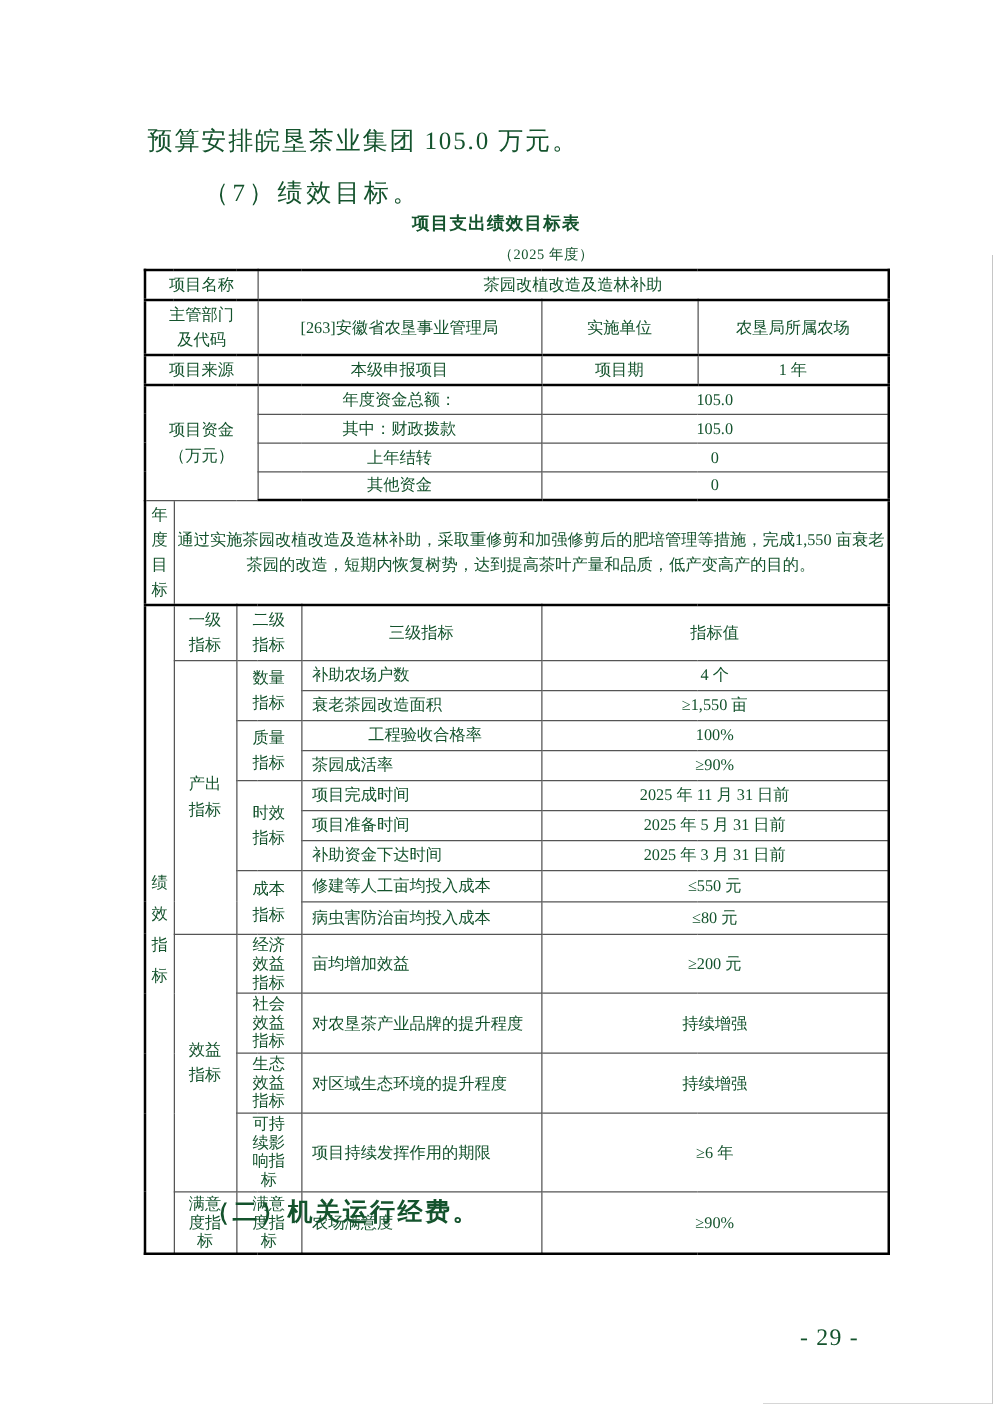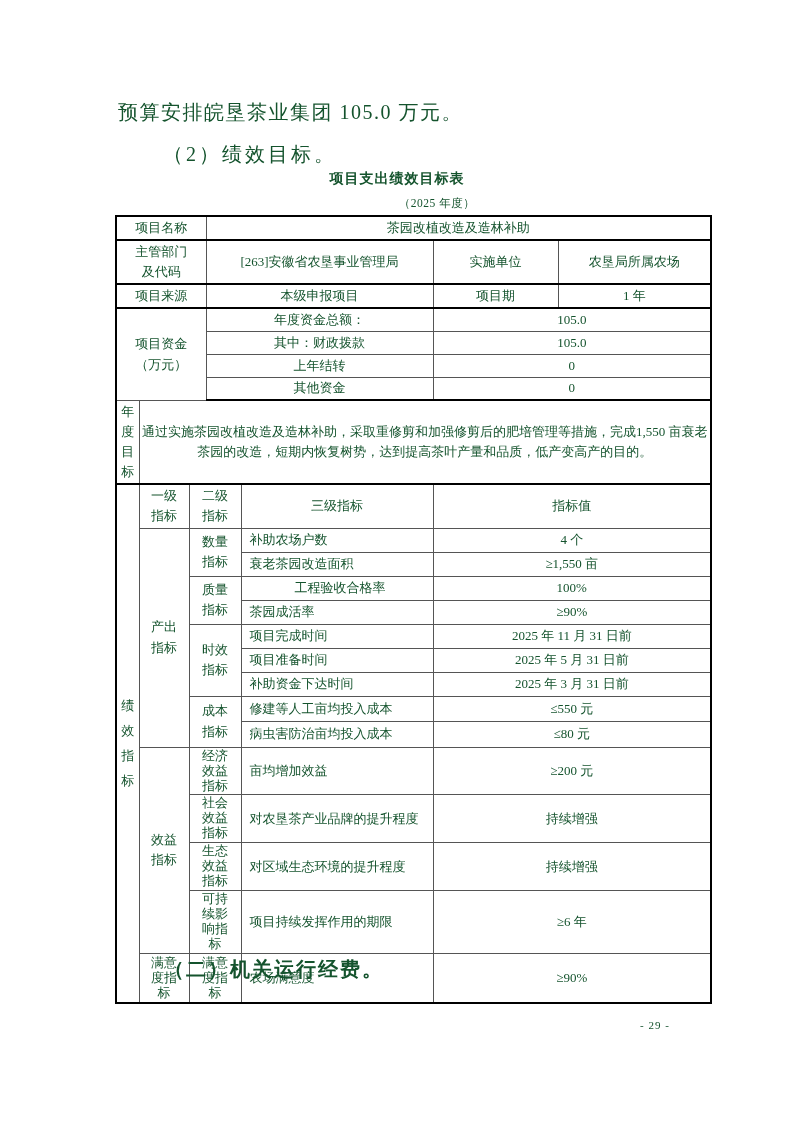--- a/index.html
+++ b/index.html
@@ -47,31 +47,31 @@
   }
   td.fl1{text-align:left;padding-left:14px;}
   td.fl2{text-align:left;padding-left:28px;}
   td.vert{line-height:1.55;}
   td.sidevert{line-height:1.9;}
   .closing{
     position:absolute;left:164px;top:956px;
     font-size:20px;font-weight:bold;letter-spacing:2px;white-space:nowrap;
   }
   .pagenum{
-    position:absolute;left:640px;top:1019px;
-    font-size:11px;letter-spacing:1px;
+    position:absolute;left:640px;top:1060px;
+    font-size:19px;letter-spacing:1px;
   }
 </style>
 </head>
 <body>
 
 <div class="page">
 
   <div class="intro">预算安排皖垦茶业集团 105.0 万元。</div>
-  <div class="heading7">（2）绩效目标。</div>
+  <div class="heading7">（7）绩效目标。</div>
   <div class="tbl-title">项目支出绩效目标表</div>
   <div class="tbl-subtitle">（2025 年度）</div>
 
   <table class="perf">
     <colgroup>
       <col style="width:23px">
         <col style="width:50px">
         <col style="width:17px">
       <col style="width:35px">
         <col style="width:192px">

